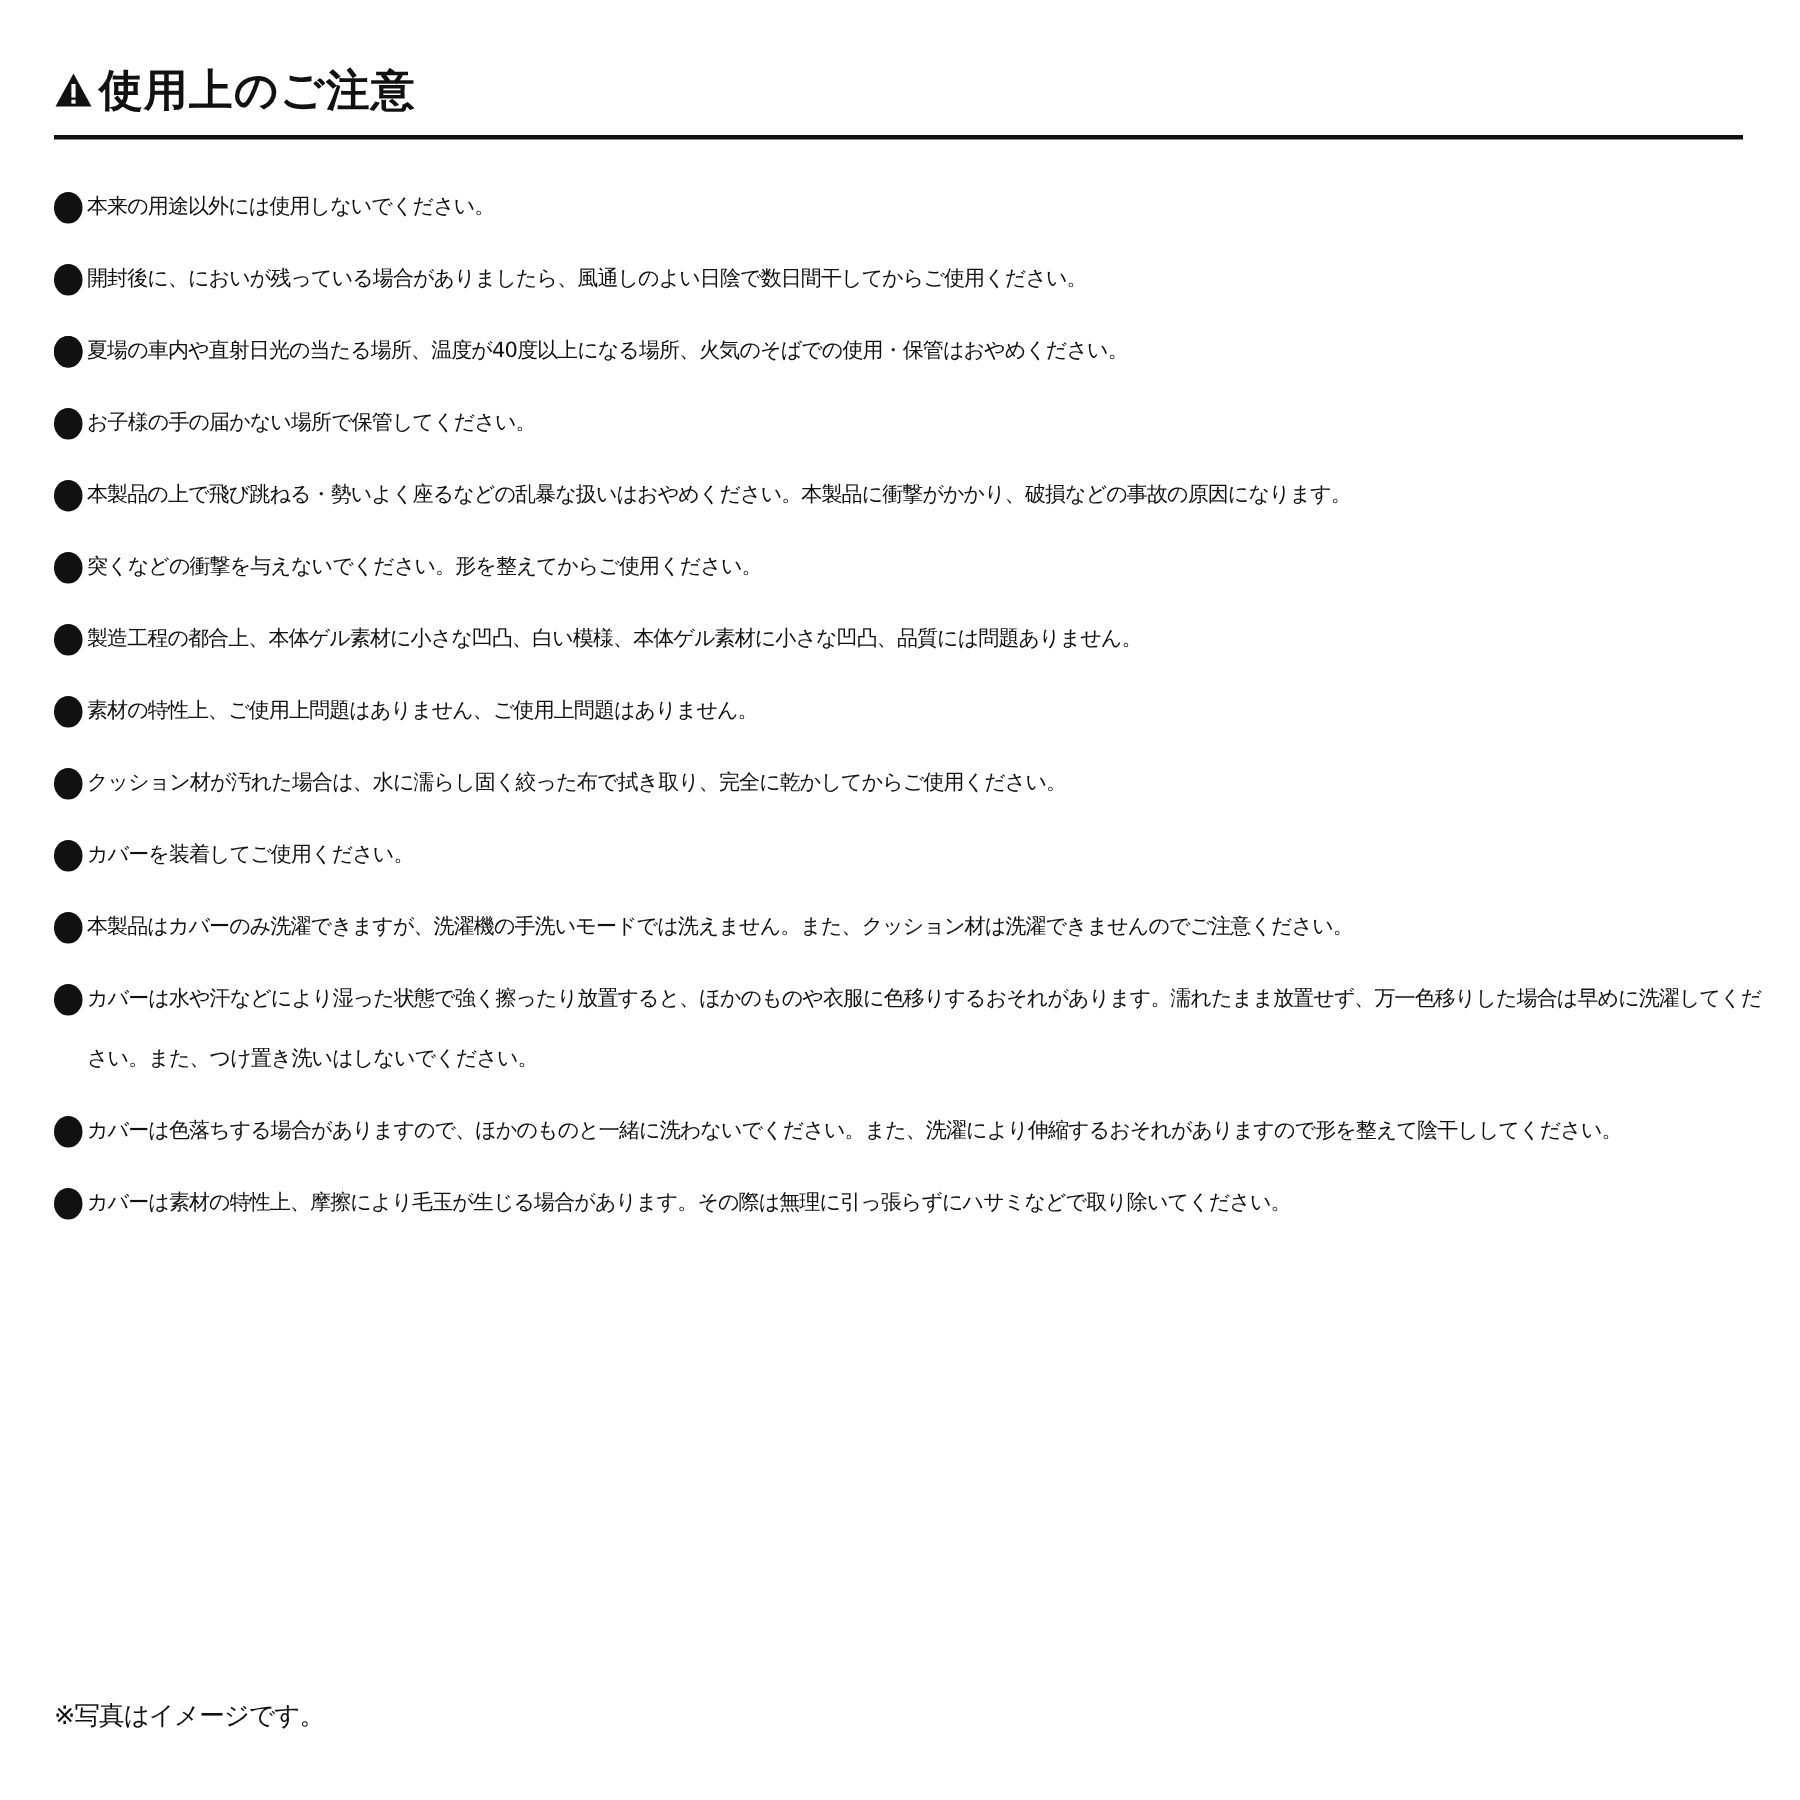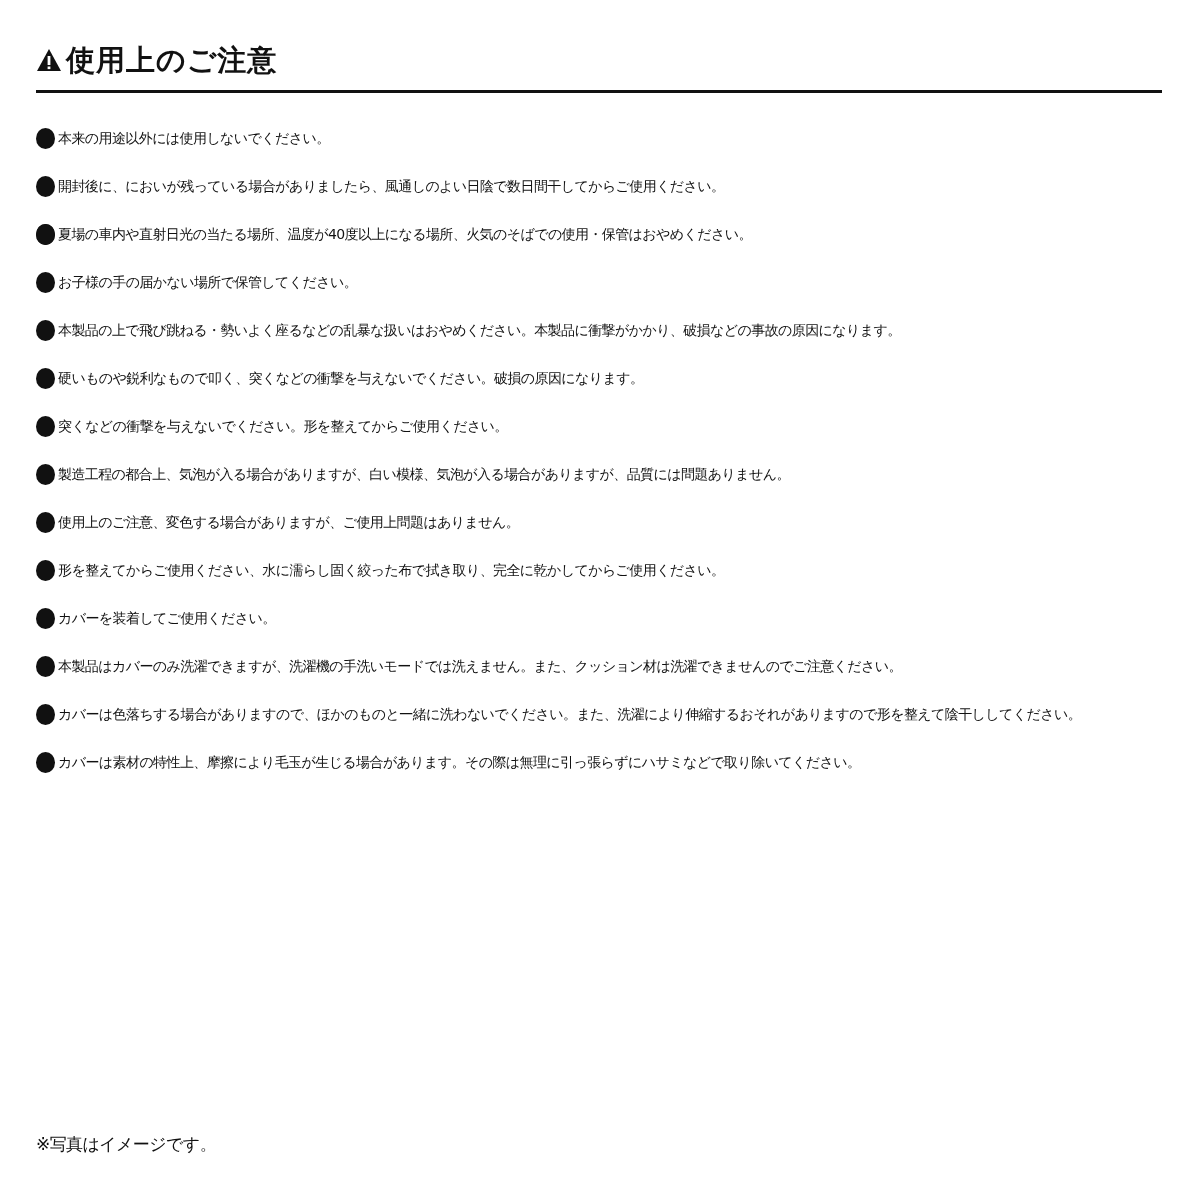--- a/index.html
+++ b/index.html
@@ -96,24 +96,24 @@
 
 <div class="rule"></div>
 
 <ul class="notes">
   <li class="note"><span class="bullet"></span><span>本来の用途以外には使用しないでください。</span></li>
   <li class="note"><span class="bullet"></span><span>開封後に、においが残っている場合がありましたら、風通しのよい日陰で数日間干してからご使用ください。</span></li>
   <li class="note"><span class="bullet"></span></li>
   <li class="note"><span class="bullet"></span><span>夏場の車内や直射日光の当たる場所、温度が40度以上になる場所、火気のそばでの使用・保管はおやめください。</span></li>
   <li class="note"><span class="bullet"></span><span>お子様の手の届かない場所で保管してください。</span></li>
   <li class="note"><span class="bullet"></span><span>本製品の上で飛び跳ねる・勢いよく座るなどの乱暴な扱いはおやめください。本製品に衝撃がかかり、破損などの事故の原因になります。</span></li>
-  <li class="note"><span class="bullet"></span><span>硬いものや鋭利なもので叩く、突くなどの衝撃を与えないでください。破損の原因になります。</span></li>
   <li class="note"><span class="bullet"></span><span>突くなどの衝撃を与えないでください。形を整えてからご使用ください。</span></li>
-  <li class="note"><span class="bullet"></span><span>製造工程の都合上、気泡が入る場合がありますが、白い模様、気泡が入る場合がありますが、品質には問題ありません。</span></li>
-  <li class="note"><span class="bullet"></span><span>使用上のご注意、変色する場合がありますが、ご使用上問題はありません。</span></li>
-  <li class="note"><span class="bullet"></span><span>形を整えてからご使用ください、水に濡らし固く絞った布で拭き取り、完全に乾かしてからご使用ください。</span></li>
+  <li class="note"><span class="bullet"></span><span>製造工程の都合上、本体ゲル素材に小さな凹凸、白い模様、本体ゲル素材に小さな凹凸、品質には問題ありません。</span></li>
+  <li class="note"><span class="bullet"></span><span>素材の特性上、ご使用上問題はありません、ご使用上問題はありません。</span></li>
+  <li class="note"><span class="bullet"></span><span>クッション材が汚れた場合は、水に濡らし固く絞った布で拭き取り、完全に乾かしてからご使用ください。</span></li>
   <li class="note"><span class="bullet"></span><span>カバーを装着してご使用ください。</span></li>
   <li class="note"><span class="bullet"></span><span>本製品はカバーのみ洗濯できますが、洗濯機の手洗いモードでは洗えません。また、クッション材は洗濯できませんのでご注意ください。</span></li>
+  <li class="note"><span class="bullet"></span><span>カバーは水や汗などにより湿った状態で強く擦ったり放置すると、ほかのものや衣服に色移りするおそれがあります。濡れたまま放置せず、万一色移りした場合は早めに洗濯してください。また、つけ置き洗いはしないでください。</span></li>
   <li class="note"><span class="bullet"></span><span>カバーは色落ちする場合がありますので、ほかのものと一緒に洗わないでください。また、洗濯により伸縮するおそれがありますので形を整えて陰干ししてください。</span></li>
   <li class="note"><span class="bullet"></span><span>カバーは素材の特性上、摩擦により毛玉が生じる場合があります。その際は無理に引っ張らずにハサミなどで取り除いてください。</span></li>
 </ul>
 
 <div class="footnote">※写真はイメージです。</div>
 
 </body></html>

